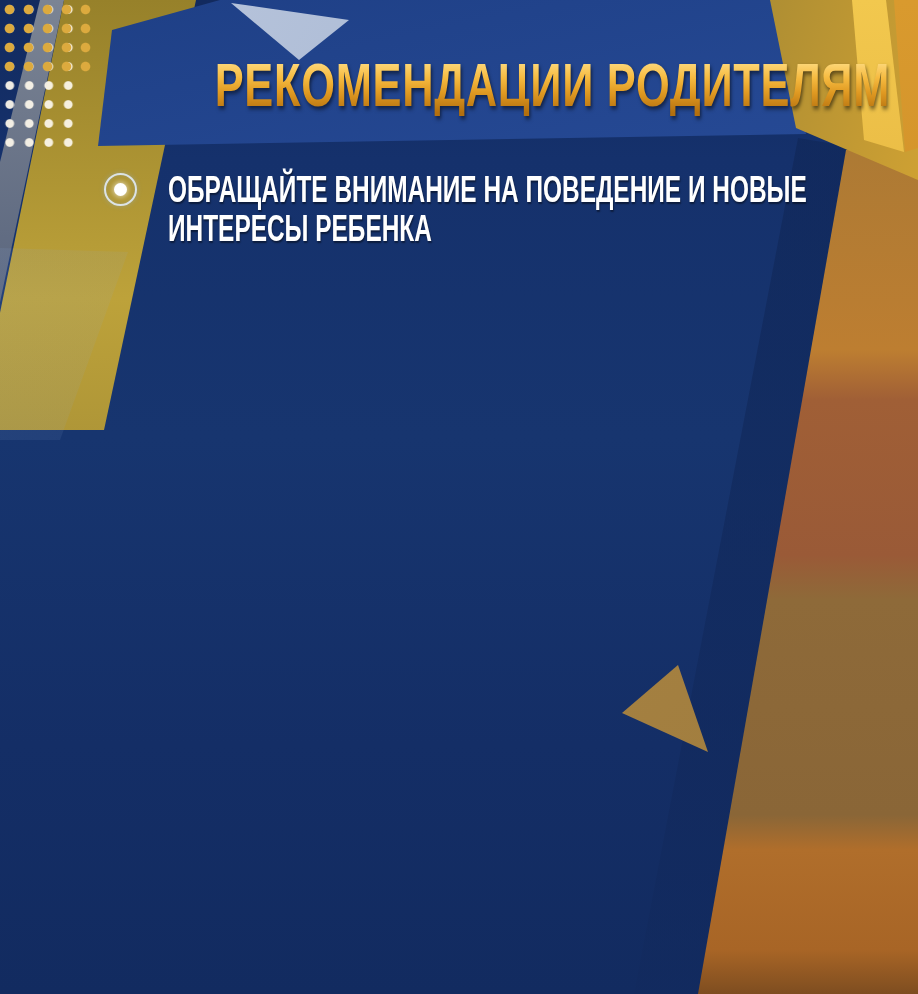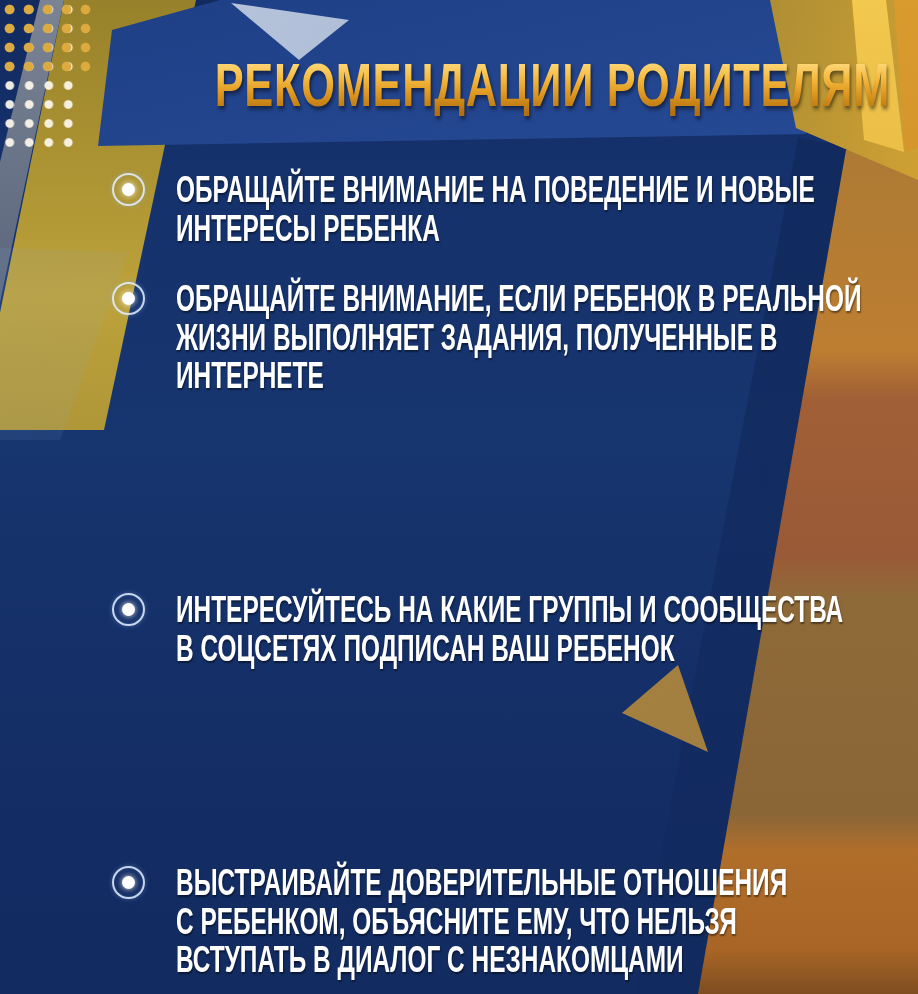--- a/index.html
+++ b/index.html
@@ -87,21 +87,21 @@
     display:inline-block;white-space:pre;
     font-size:62px;font-weight:bold;letter-spacing:1px;line-height:1;
     transform:scaleX(.70);transform-origin:center top;
     color:#f0b43c;
     background:linear-gradient(to bottom,#ffe18c 6%,#f6bb41 38%,#e09a22 62%,#b36f0e 95%);
     -webkit-background-clip:text;background-clip:text;-webkit-text-fill-color:transparent;
     filter:drop-shadow(2px 3px 2px rgba(0,0,0,.5));
   }
 
   
-  .item{position:absolute;left:108px;width:800px;}
+  .item{position:absolute;left:100px;width:800px;}
   .item .icon{
     position:absolute;left:4px;top:2px;width:29px;height:29px;
     border:2.5px solid rgba(225,238,255,.88);border-radius:50%;
     box-shadow:0 0 5px rgba(140,185,255,.35), inset 0 0 3px rgba(140,185,255,.3);
   }
   .item .icon::after{
     content:'';position:absolute;left:50%;top:50%;width:13px;height:13px;
     margin:-6.5px 0 0 -6.5px;background:#fff;border-radius:50%;
     box-shadow:0 0 6px rgba(255,255,255,.9);
   }
@@ -135,35 +135,18 @@
   <div class="title-wrap">
     <span class="title-text">РЕКОМЕНДАЦИИ РОДИТЕЛЯМ</span>
   </div>
 
   <div class="item i1">
     <span class="icon"></span>
     <div class="txt">ОБРАЩАЙТЕ ВНИМАНИЕ НА ПОВЕДЕНИЕ И НОВЫЕ
 ИНТЕРЕСЫ РЕБЕНКА</div>
   </div>
 
-  <div class="item i2">
-    <span class="icon"></span>
-    <div class="txt">ОБРАЩАЙТЕ ВНИМАНИЕ, ЕСЛИ РЕБЕНОК В РЕАЛЬНОЙ
-ЖИЗНИ ВЫПОЛНЯЕТ ЗАДАНИЯ, ПОЛУЧЕННЫЕ В
-ИНТЕРНЕТЕ</div>
-  </div>
 
 
-  <div class="item i4">
-    <span class="icon"></span>
-    <div class="txt">ИНТЕРЕСУЙТЕСЬ НА КАКИЕ ГРУППЫ И СООБЩЕСТВА
-В СОЦСЕТЯХ ПОДПИСАН ВАШ РЕБЕНОК</div>
-  </div>
 
 
-  <div class="item i6">
-    <span class="icon"></span>
-    <div class="txt">ВЫСТРАИВАЙТЕ ДОВЕРИТЕЛЬНЫЕ ОТНОШЕНИЯ
-С РЕБЕНКОМ, ОБЪЯСНИТЕ ЕМУ, ЧТО НЕЛЬЗЯ
-ВСТУПАТЬ В ДИАЛОГ С НЕЗНАКОМЦАМИ</div>
-  </div>
 
 </div>
 
 </body></html>

